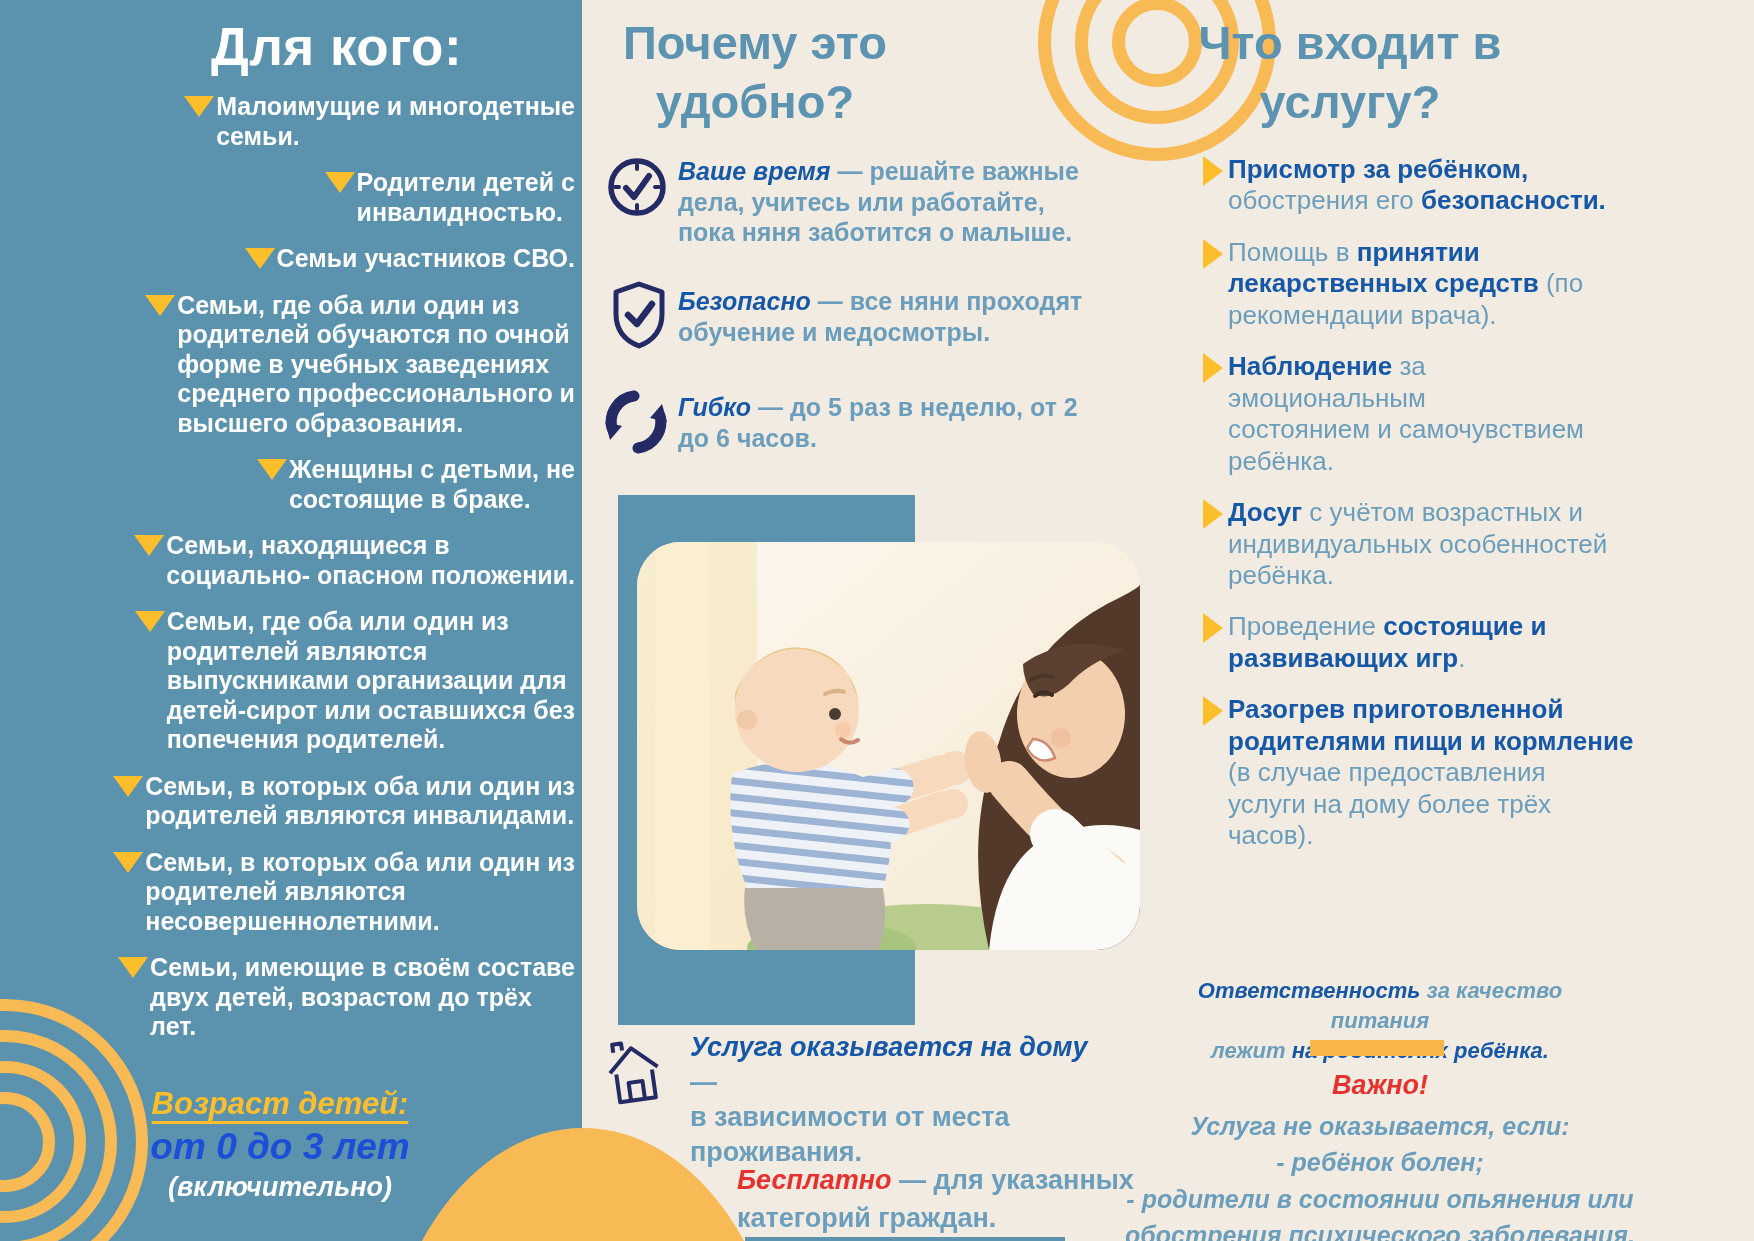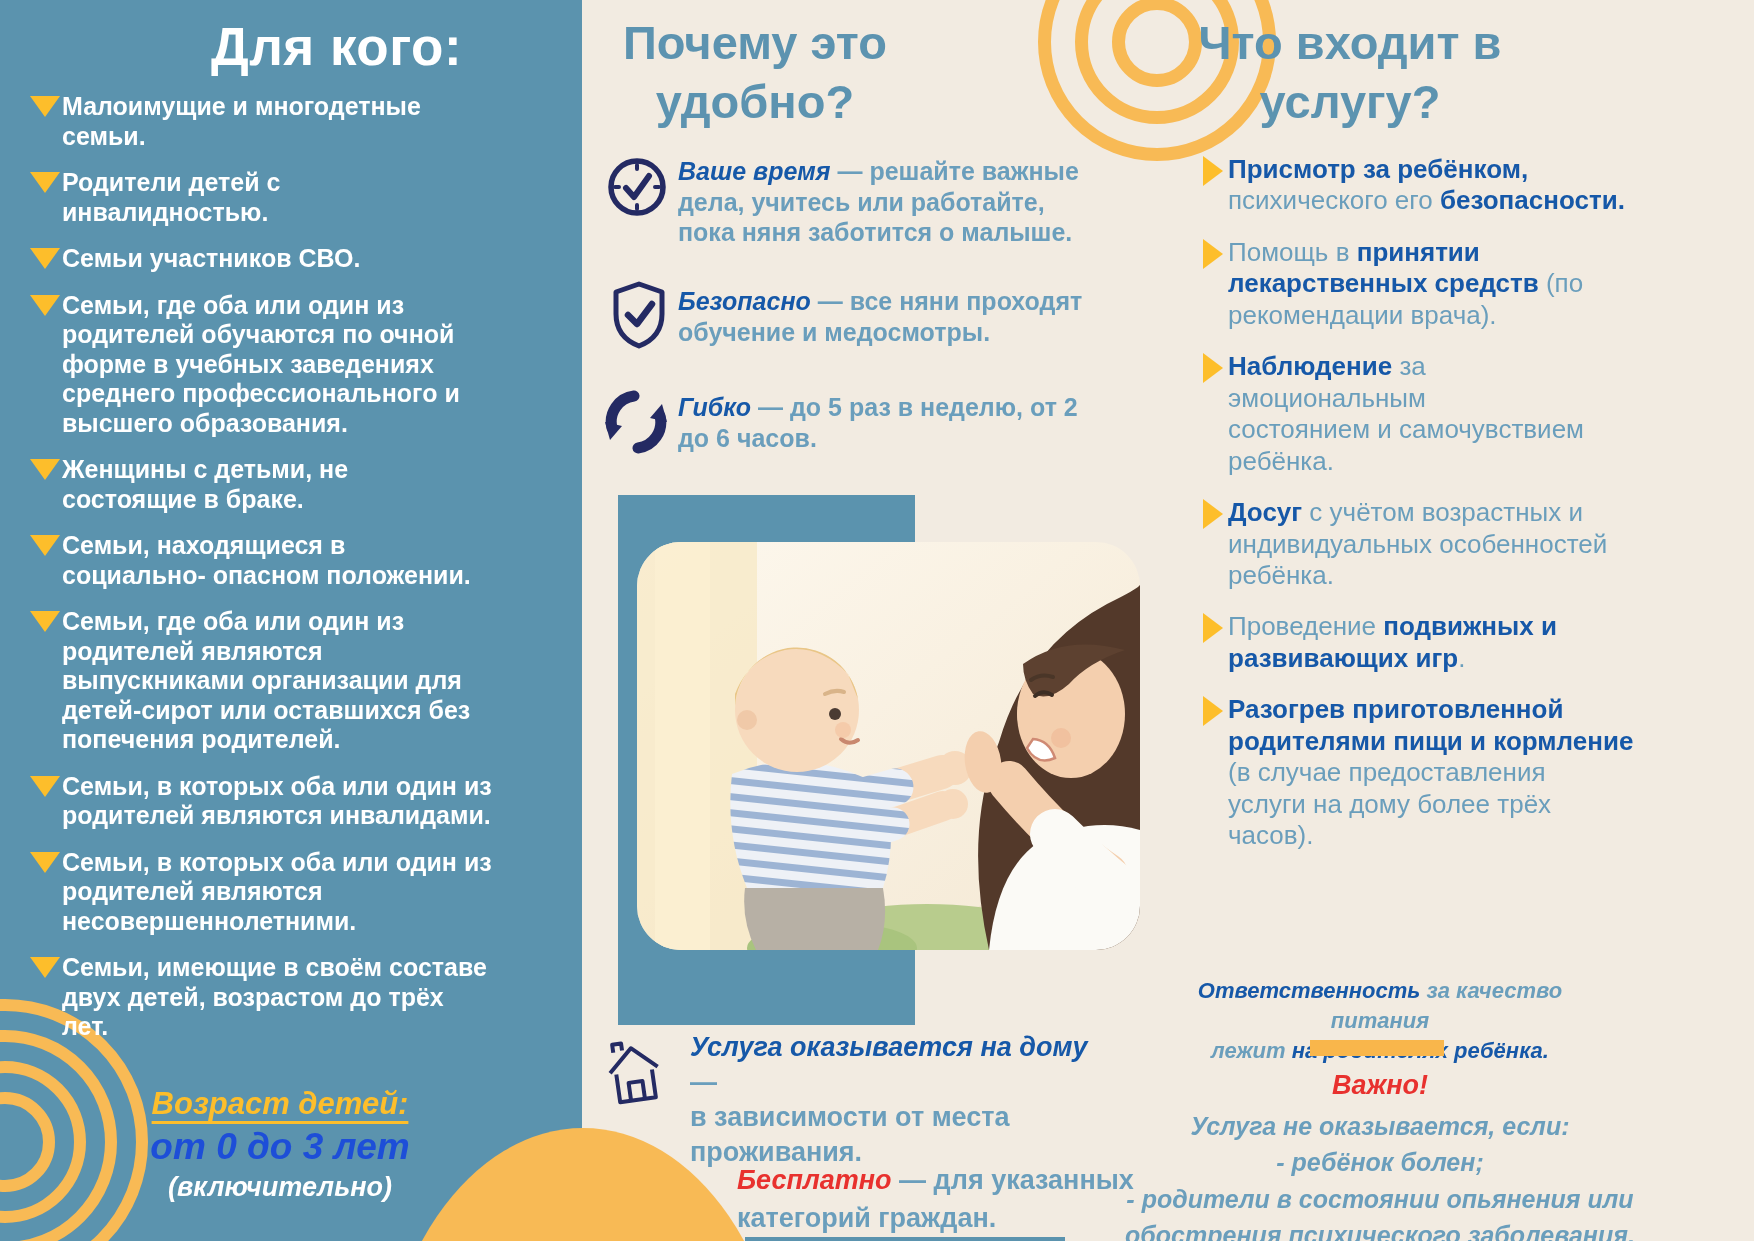--- a/index.html
+++ b/index.html
@@ -18,21 +18,21 @@
     width:1754px;height:1241px;position:relative;overflow:hidden;
     background:var(--cream);
     font-family:"Liberation Sans","DejaVu Sans",sans-serif;
   }
   .abs{position:absolute;}
   
   .left-col{left:0;top:0;width:582px;height:1241px;background:var(--panel-blue);z-index:1;}
   .left-title{left:0;top:16px;width:673px;text-align:center;color:#fff;
     font-size:53px;font-weight:800;letter-spacing:.5px;}
   .left-list{left:30px;top:92px;width:545px;display:flex;flex-direction:column;gap:17px;}
-  .l-item{display:flex;gap:2px;}
+  .l-item{display:flex;gap:2px;justify-content:flex-end;}
   .tri-down{width:0;height:0;border-left:15px solid transparent;border-right:15px solid transparent;
     border-top:21px solid var(--yellow);flex:0 0 auto;margin-top:4px;}
   .l-text{white-space:pre-line;color:#fff;font-weight:700;font-size:25px;line-height:1.18;}
   .age-block{left:10px;top:1086px;width:540px;text-align:center;z-index:3;}
   .age-label{color:var(--yellow);font-size:31px;font-weight:800;font-style:italic;
     text-decoration:underline;text-decoration-thickness:3px;text-underline-offset:7px;}
   .age-value{color:#1d4ed8;font-size:37px;font-weight:800;font-style:italic;margin-top:4px;}
   .age-note{color:#fff;font-size:27px;font-weight:600;font-style:italic;margin-top:4px;}
   
   .ring{position:absolute;border-radius:50%;box-sizing:border-box;border:12px solid var(--orange);z-index:2;pointer-events:none;}
@@ -267,21 +267,21 @@
 проживания.</span></p>
 
 <p class="abs free-text"><span class="term">Бесплатно</span> <span>—  для указанных
 категорий граждан.</span></p>
 
 <h2 class="abs sec-title right-title" style="margin:0;">Что входит в услугу?</h2>
 <div class="abs right-list">
     <div class="r-item">
       <span class="tri-right"></span>
       <p class="r-text"><span class="seg-d">Присмотр за ребёнком,
-</span><span class="seg-l">психического его </span><span class="seg-d">безопасности.</span></p>
+</span><span class="seg-l">обострения его </span><span class="seg-d">безопасности.</span></p>
     </div>
     <div class="r-item">
       <span class="tri-right"></span>
       <p class="r-text"><span class="seg-l">Помощь в </span><span class="seg-d">принятии
 лекарственных средств </span><span class="seg-l">(по
 рекомендации врача).</span></p>
     </div>
     <div class="r-item">
       <span class="tri-right"></span>
       <p class="r-text"><span class="seg-d">Наблюдение </span><span class="seg-l">за
@@ -290,21 +290,21 @@
 ребёнка.</span></p>
     </div>
     <div class="r-item">
       <span class="tri-right"></span>
       <p class="r-text"><span class="seg-d">Досуг </span><span class="seg-l">с учётом возрастных и
 индивидуальных особенностей
 ребёнка.</span></p>
     </div>
     <div class="r-item">
       <span class="tri-right"></span>
-      <p class="r-text"><span class="seg-l">Проведение </span><span class="seg-d">подвижных и
+      <p class="r-text"><span class="seg-l">Проведение </span><span class="seg-d">состоящие и
 развивающих игр</span><span class="seg-l">.</span></p>
     </div>
     <div class="r-item">
       <span class="tri-right"></span>
       <p class="r-text"><span class="seg-d">Разогрев приготовленной
 родителями пищи и кормление
 </span><span class="seg-l">(в случае предоставления
 услуги на дому более трёх
 часов).</span></p>
     </div>

